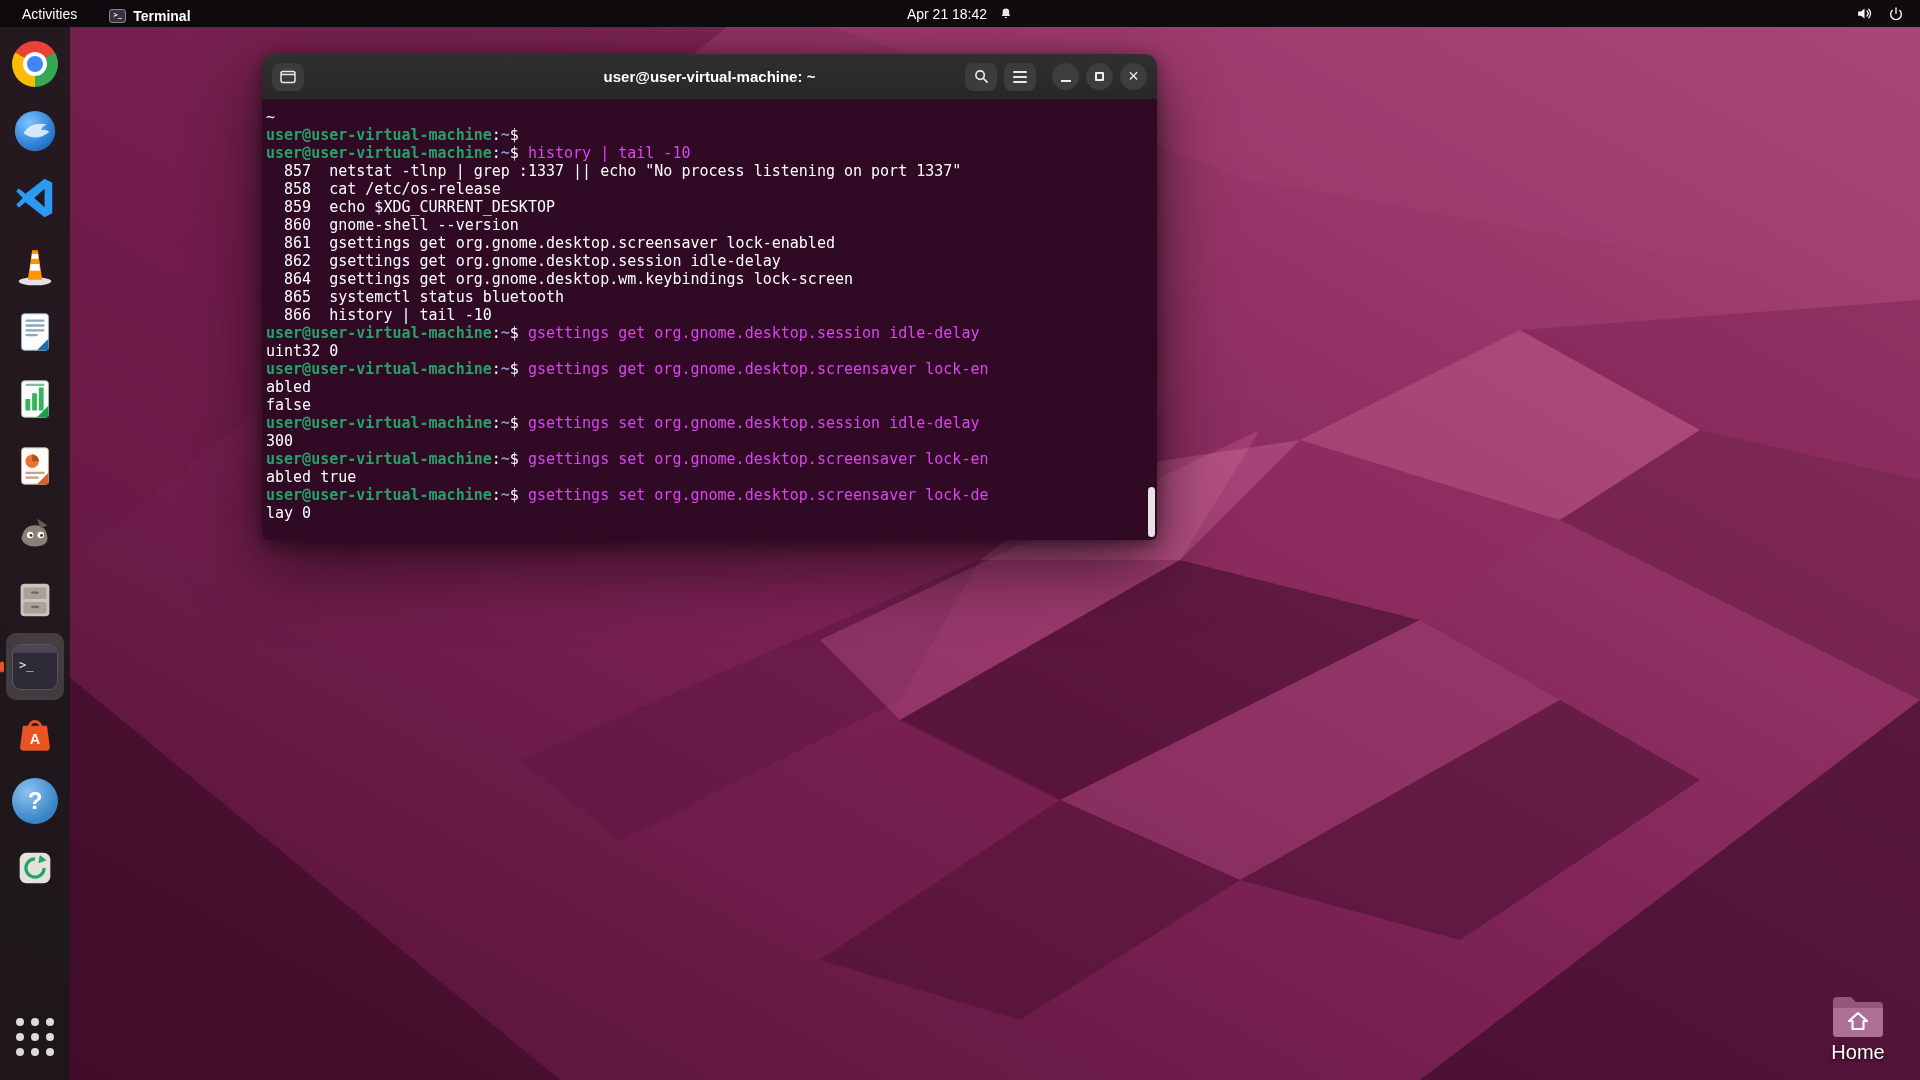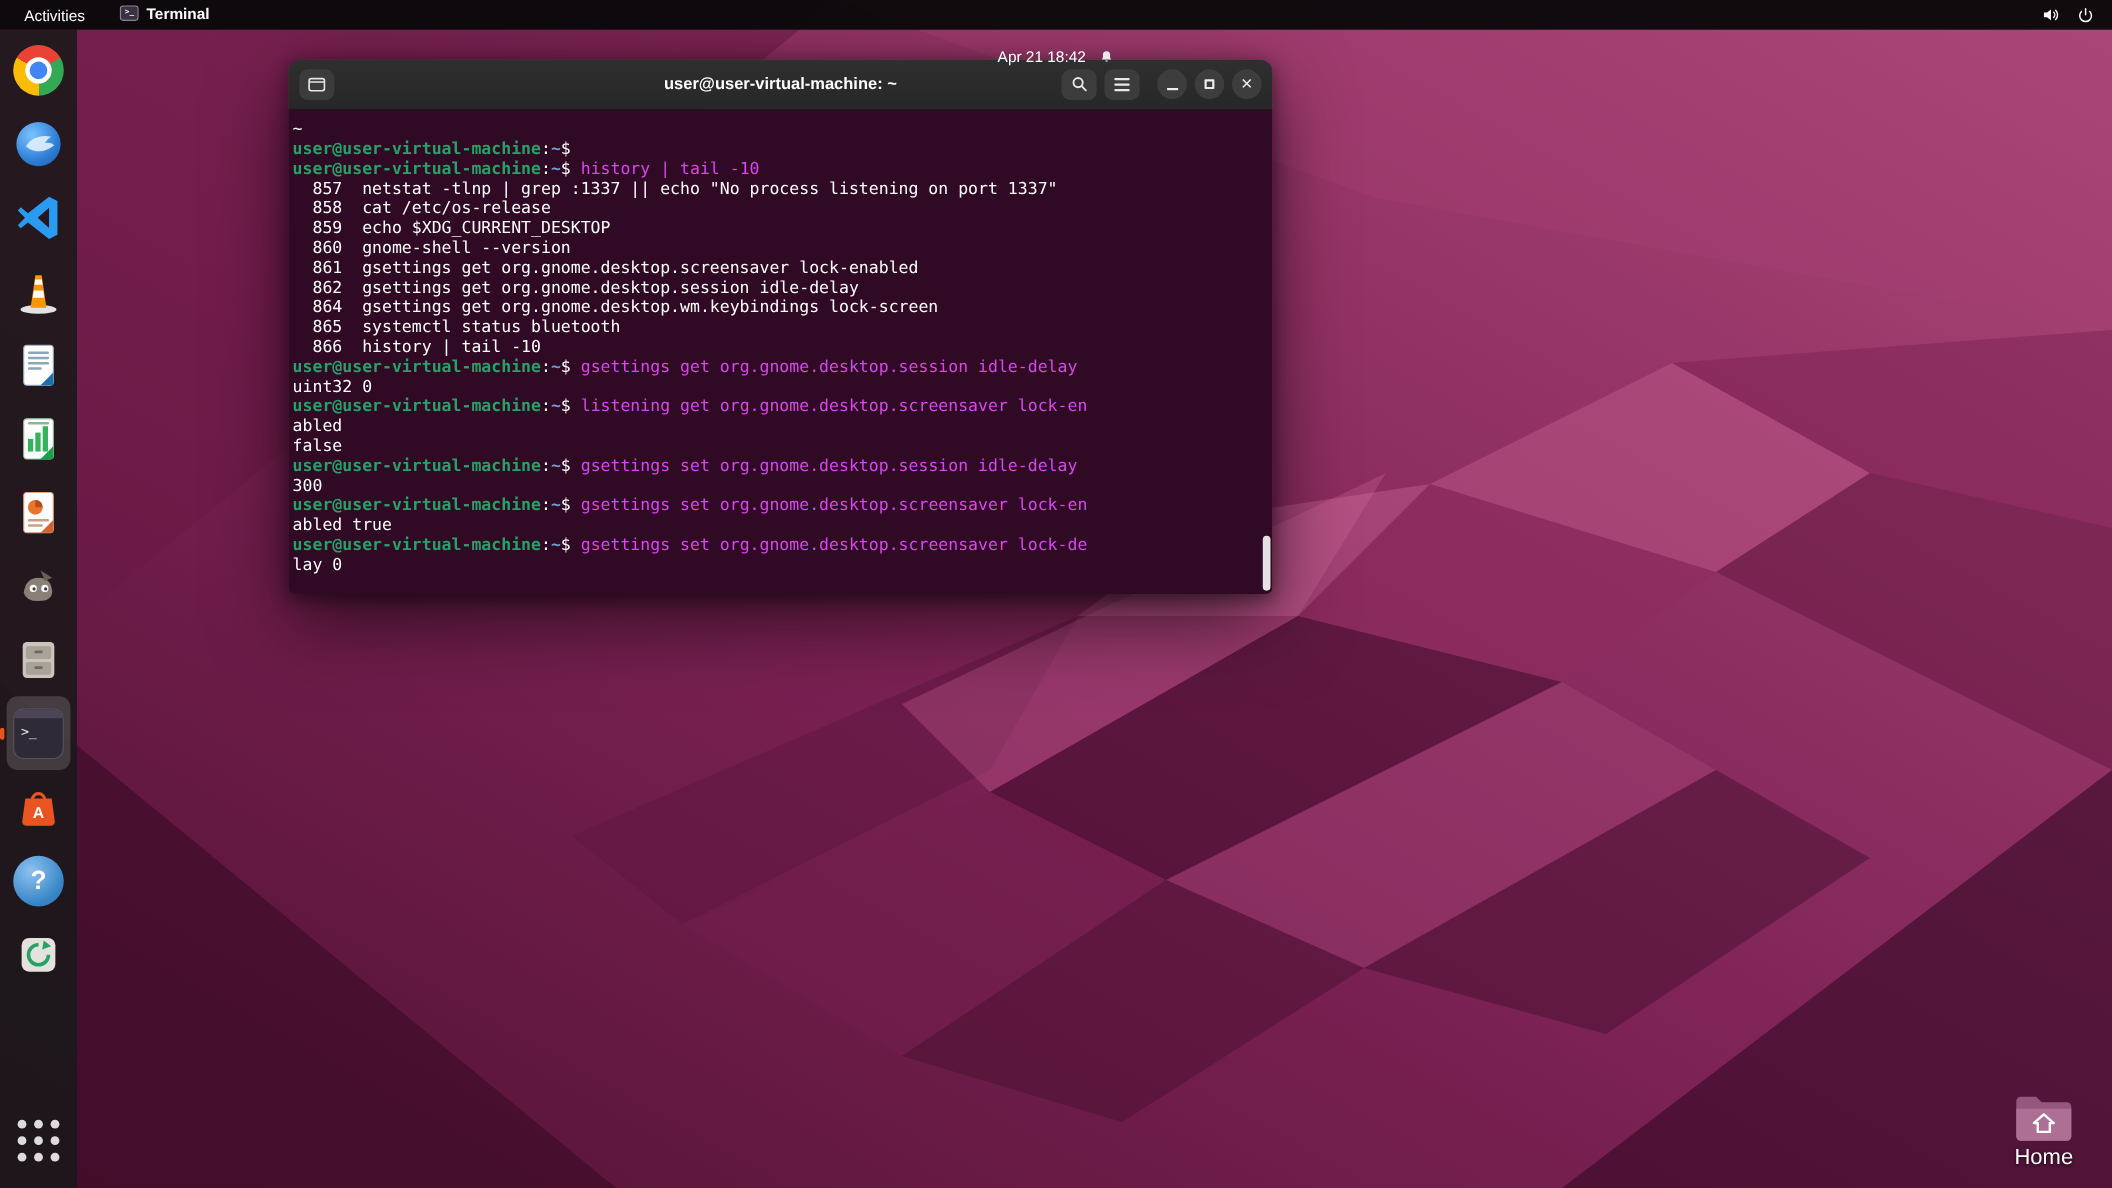--- a/index.html
+++ b/index.html
@@ -11,28 +11,28 @@
   *{box-sizing:border-box; margin:0; padding:0;}
   html,body{width:1920px;height:1080px;overflow:hidden;}
   body{font-family:"Liberation Sans", sans-serif; background:#3c0e2b; position:relative;}
 
   .wallpaper{position:absolute; inset:0; z-index:0;}
 
   
   .topbar{position:absolute; top:0; left:0; width:1920px; height:27px;
     background:rgba(8,8,8,0.95); color:#fff; z-index:30;
     display:flex; align-items:center; font-size:14px;}
-  .tb-left{display:flex; align-items:flex-start; gap:26px; padding-left:16px;}
+  .tb-left{display:flex; align-items:flex-end; gap:26px; padding-left:16px;}
   .tb-activities{padding:2px 6px; border-radius:6px; cursor:pointer;}
   .tb-app{display:flex; align-items:center; gap:7px; font-weight:bold;}
   .tb-term{width:17px;height:14px;background:#39333f;border:1px solid #8a8494;border-radius:3px;
     display:flex;align-items:center;justify-content:center;}
   .tb-term span{font-family:"DejaVu Sans Mono",monospace;font-size:7px;color:#fff;line-height:1;}
   .tb-center{position:absolute; left:50%; top:0; height:27px; transform:translateX(-50%);
-    display:flex; align-items:flex-end; gap:12px; font-weight:500; padding:0 10px; cursor:pointer;margin-top:32px;}
+    display:flex; align-items:center; gap:12px; font-weight:500; padding:0 10px; cursor:pointer;}
   .tb-right{margin-left:auto; display:flex; align-items:center; gap:15px; padding-right:16px; height:27px; cursor:pointer;}
 
   
   .dock{position:absolute; top:27px; left:0; bottom:0; width:70px;
     background:rgba(24,24,24,0.86); z-index:20;
     display:flex; flex-direction:column; align-items:center; padding-top:3px;}
   .dock-item{width:58px; height:67px; display:flex; align-items:center; justify-content:center;
     position:relative; border-radius:10px; cursor:pointer; flex:0 0 auto;}
   .dock-item.active{background:rgba(255,255,255,0.16);}
   .dock-item.active::before{content:""; position:absolute; left:-6px; top:50%; transform:translateY(-50%);
@@ -313,21 +313,21 @@
           <div class="tl">  858  cat /etc/os-release</div>
           <div class="tl">  859  echo $XDG_CURRENT_DESKTOP</div>
           <div class="tl">  860  gnome-shell --version</div>
           <div class="tl">  861  gsettings get org.gnome.desktop.screensaver lock-enabled</div>
           <div class="tl">  862  gsettings get org.gnome.desktop.session idle-delay</div>
           <div class="tl">  864  gsettings get org.gnome.desktop.wm.keybindings lock-screen</div>
           <div class="tl">  865  systemctl status bluetooth</div>
           <div class="tl">  866  history | tail -10</div>
           <div class="tl"><span class="tp-user">user@user-virtual-machine</span><span class="tp-sym">:</span><span class="tp-path">~</span><span class="tp-sym">$ </span><span class="tp-cmd">gsettings get org.gnome.desktop.session idle-delay</span></div>
           <div class="tl">uint32 0</div>
-          <div class="tl"><span class="tp-user">user@user-virtual-machine</span><span class="tp-sym">:</span><span class="tp-path">~</span><span class="tp-sym">$ </span><span class="tp-cmd">listening get org.gnome.desktop.screensaver lock-en</span></div>
+          <div class="tl"><span class="tp-user">user@user-virtual-machine</span><span class="tp-sym">:</span><span class="tp-path">~</span><span class="tp-sym">$ </span><span class="tp-cmd">gsettings get org.gnome.desktop.screensaver lock-en</span></div>
           <div class="tl">abled</div>
           <div class="tl">false</div>
           <div class="tl"><span class="tp-user">user@user-virtual-machine</span><span class="tp-sym">:</span><span class="tp-path">~</span><span class="tp-sym">$ </span><span class="tp-cmd">gsettings set org.gnome.desktop.session idle-delay</span></div>
           <div class="tl">300</div>
           <div class="tl"><span class="tp-user">user@user-virtual-machine</span><span class="tp-sym">:</span><span class="tp-path">~</span><span class="tp-sym">$ </span><span class="tp-cmd">gsettings set org.gnome.desktop.screensaver lock-en</span></div>
           <div class="tl">abled true</div>
           <div class="tl"><span class="tp-user">user@user-virtual-machine</span><span class="tp-sym">:</span><span class="tp-path">~</span><span class="tp-sym">$ </span><span class="tp-cmd">gsettings set org.gnome.desktop.screensaver lock-de</span></div>
           <div class="tl">lay 0</div>
         </div>
       <div class="term-scroll"></div>

